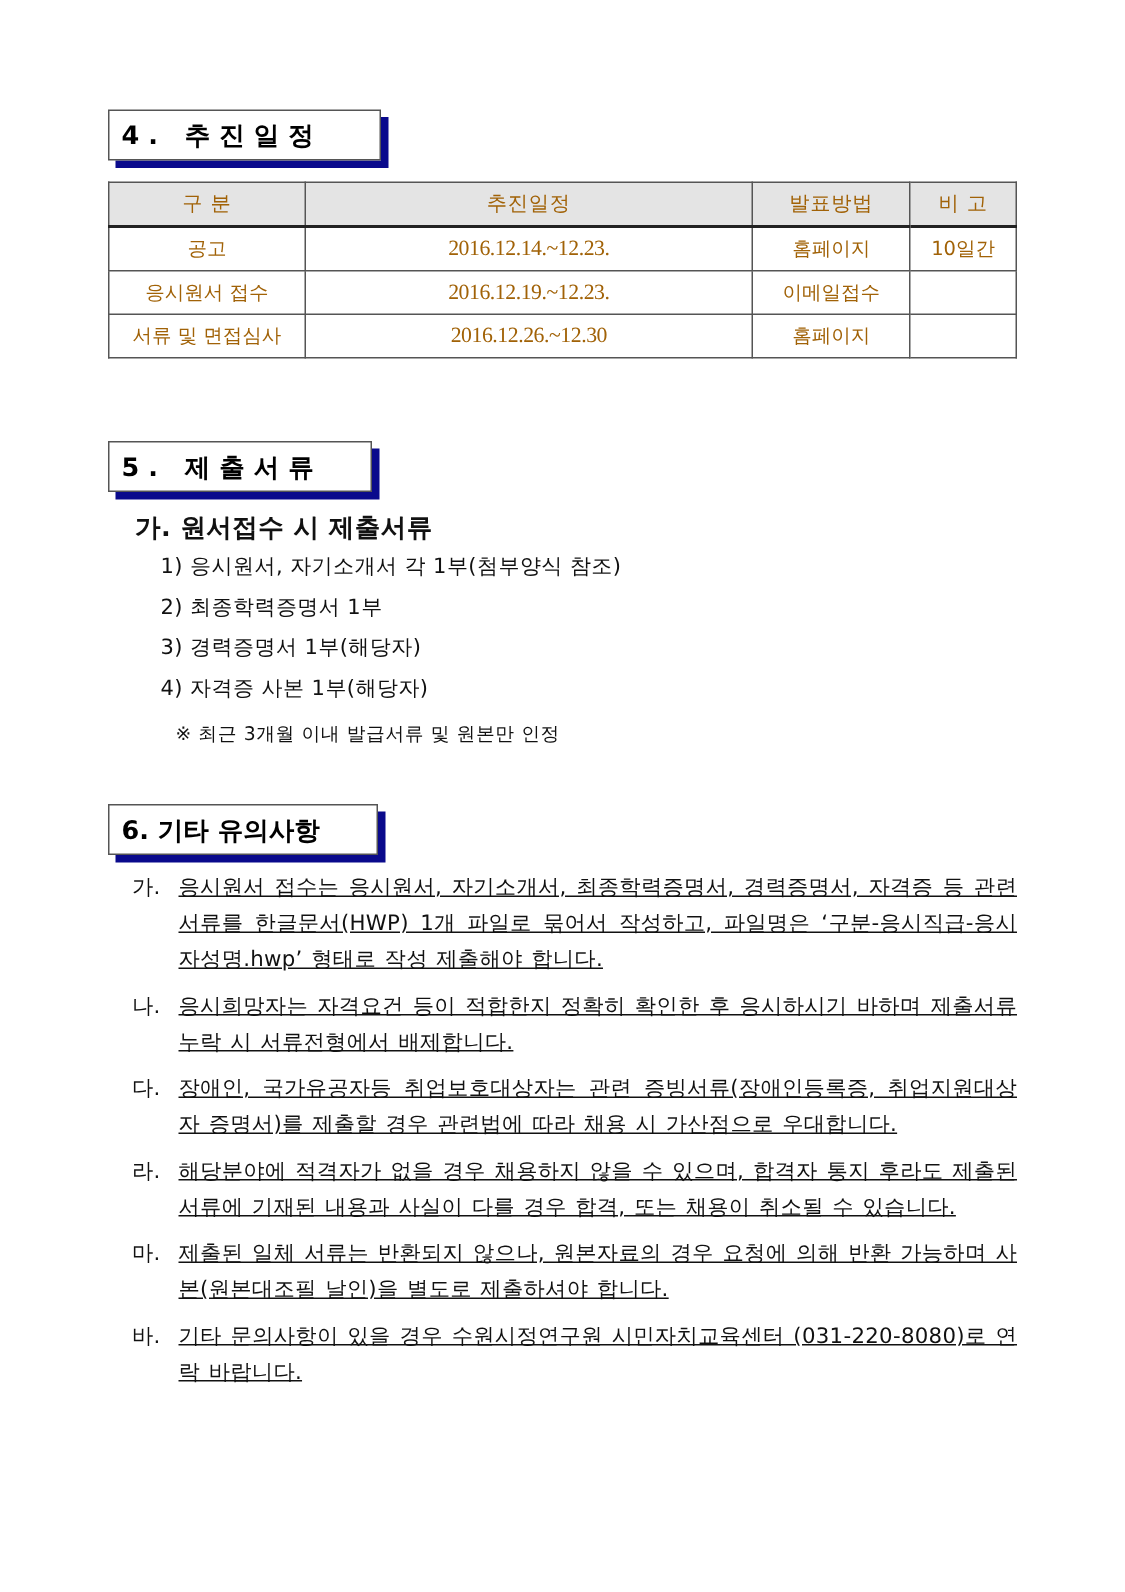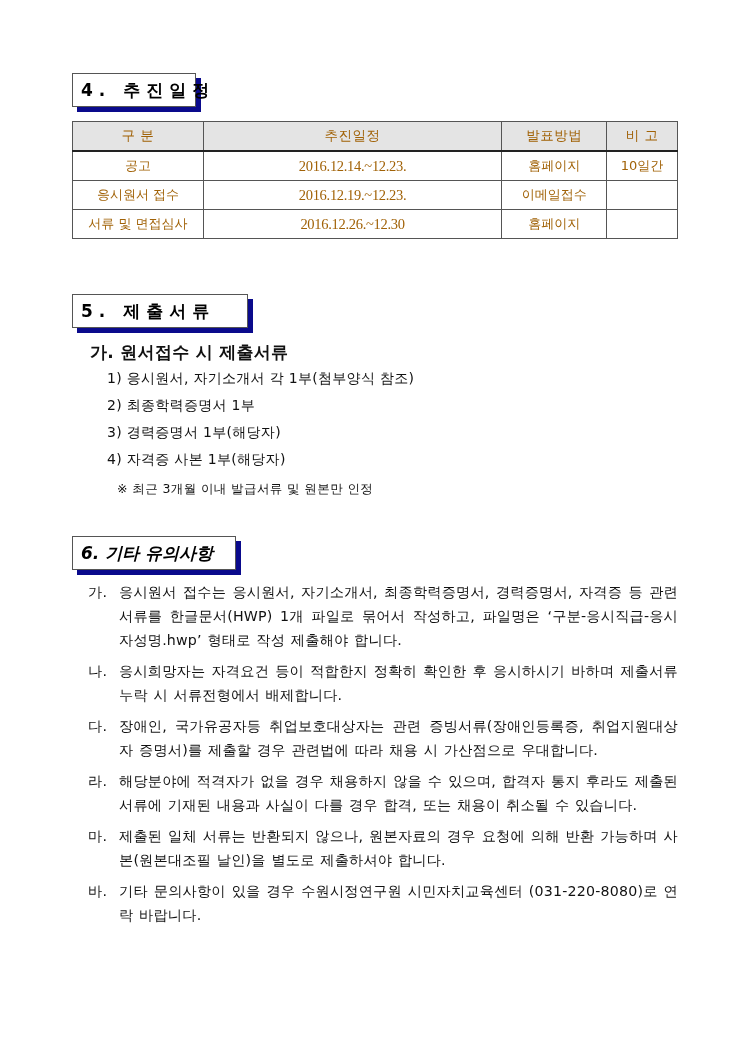--- a/index.html
+++ b/index.html
@@ -25,23 +25,23 @@
       box-sizing: border-box;
       display: flex;
       align-items: center;
       padding-left: 8px;
       font-family: "DejaVu Sans", "Liberation Sans", sans-serif;
       font-weight: bold;
       font-size: 17px;
       color: #000000;
       white-space: nowrap;
     }
-    #h4 { top: 73px; width: 124px; letter-spacing: 6px; }
+    #h4 { top: 73px; width: 182px; letter-spacing: 6px; }
     #h5 { top: 294px; width: 176px; letter-spacing: 6px; }
-    #h6 { top: 536px; width: 164px; letter-spacing: 0px; font-style: italic; }
+    #h6 { top: 536px; width: 180px; letter-spacing: 0px; }
 
     table.sched {
       position: absolute;
       left: 72px;
       top: 121px;
       width: 606px;
       border-collapse: collapse;
       font-family: "DejaVu Serif", "Liberation Serif", serif;
       font-size: 13.5px;
     }
@@ -128,21 +128,21 @@
       text-align: justify;
       text-align-last: left;
       letter-spacing: 0.2px;
       word-spacing: 1px;
     }
     .list6 li .marker {
       position: absolute;
       left: 0;
       top: 0;
     }
-    .list6 li .body { display: block; }
+    .list6 li .body { display: block; text-decoration: underline; }
   </style>
 </head>
 <body>
 
 <div class="sec-header" id="h4">
   <span>4. 추진일정</span>
 </div>
 
 <table class="sched">
   <colgroup>

